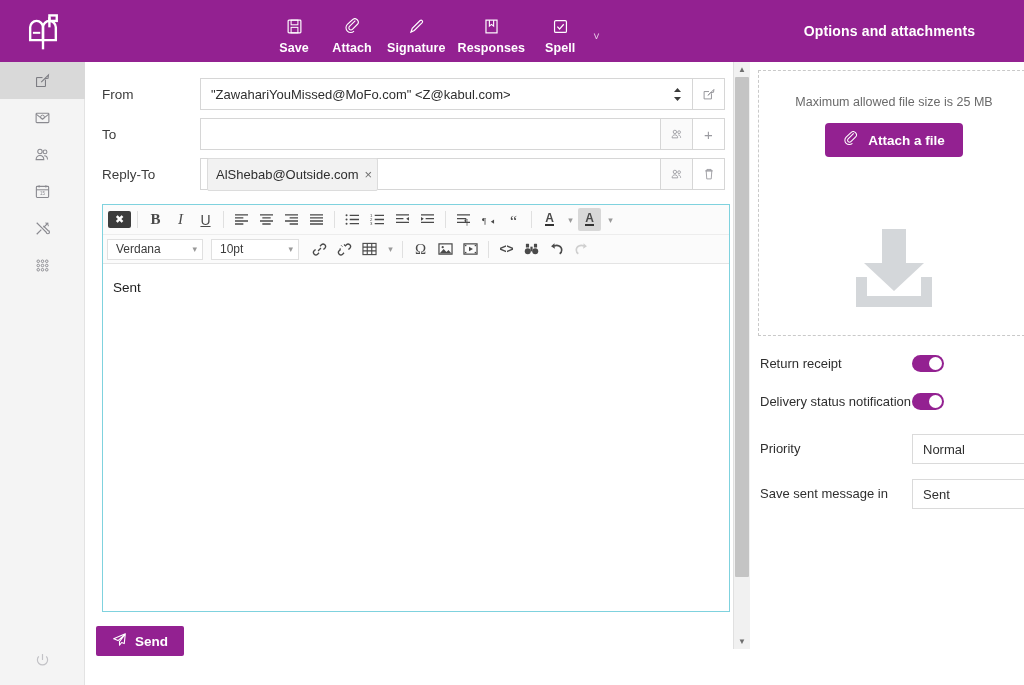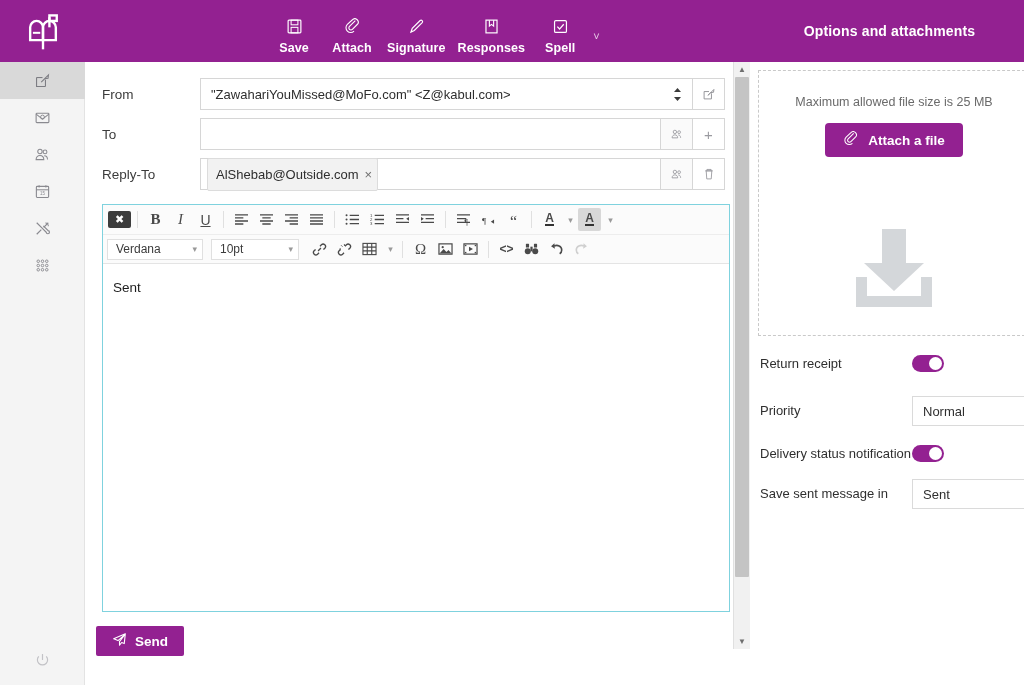--- a/index.html
+++ b/index.html
@@ -735,34 +735,34 @@
       </div>
     </div>
 
     <div class="opt-row">
       <div class="opt-label">Return receipt</div>
       <div class="toggle">
           <span class="knob"></span>
         </div>
     </div>
 
+    <div class="opt-row">
+      <div class="opt-label">Delivery status notification</div>
+      <div class="toggle">
+          <span class="knob"></span>
+        </div>
+    </div>
+
     <div class="opt-row sel" style="margin-top:22px;">
       <div class="opt-label">Priority</div>
       <div class="opt-select">
         <span>Normal</span>
       </div>
     </div>
 
-    <div class="opt-row">
-      <div class="opt-label">Delivery status notification</div>
-      <div class="toggle">
-          <span class="knob"></span>
-        </div>
-    </div>
-
     <div class="opt-row sel" style="margin-top:15px;">
       <div class="opt-label">Save sent message in</div>
       <div class="opt-select">
         <span>Sent</span>
       </div>
     </div>
   </div>
 
 </div>
 

